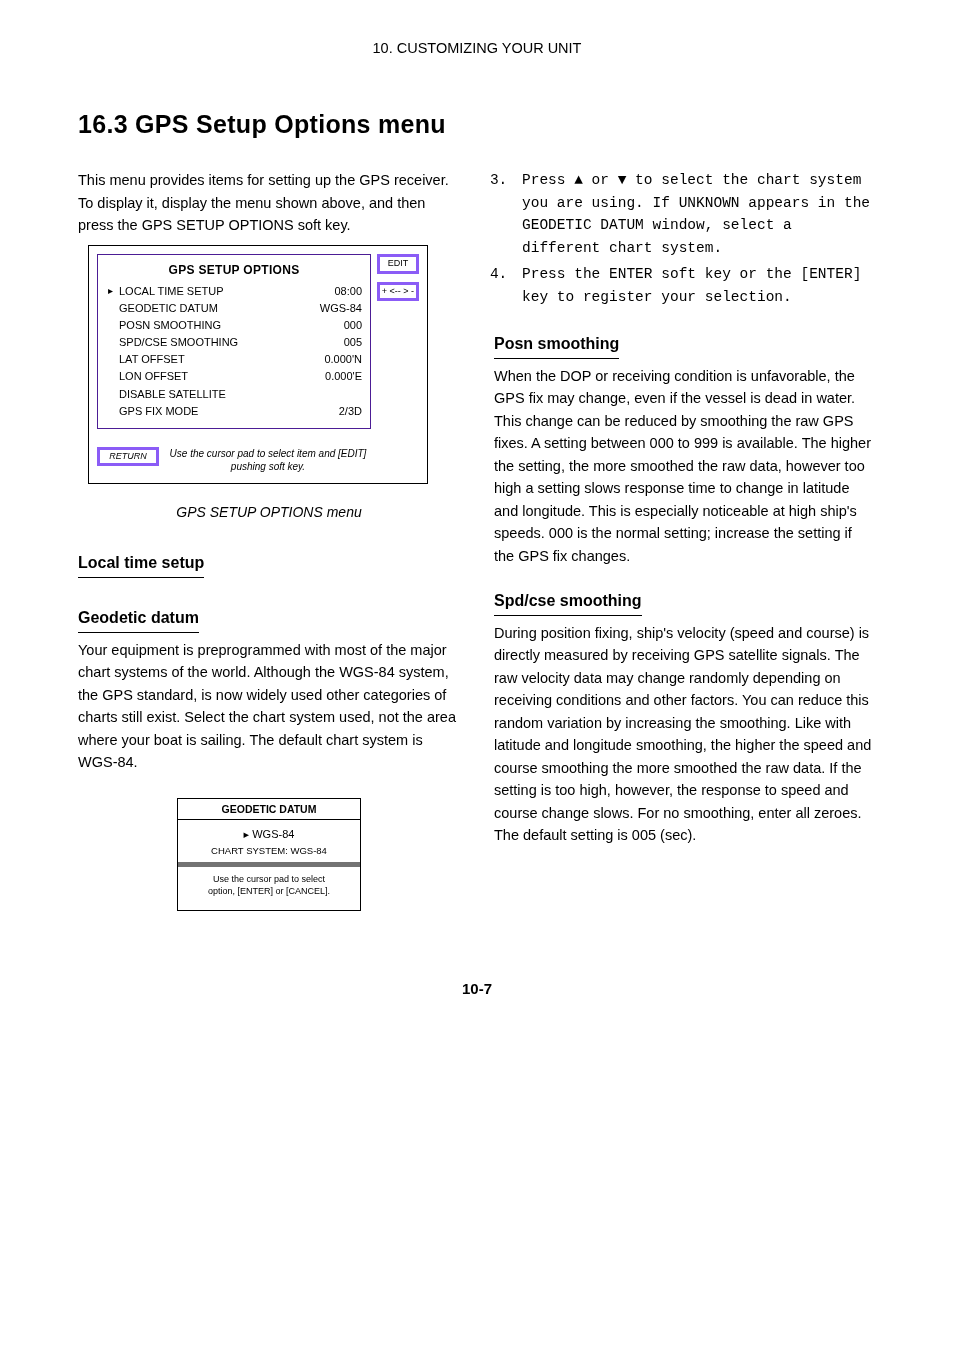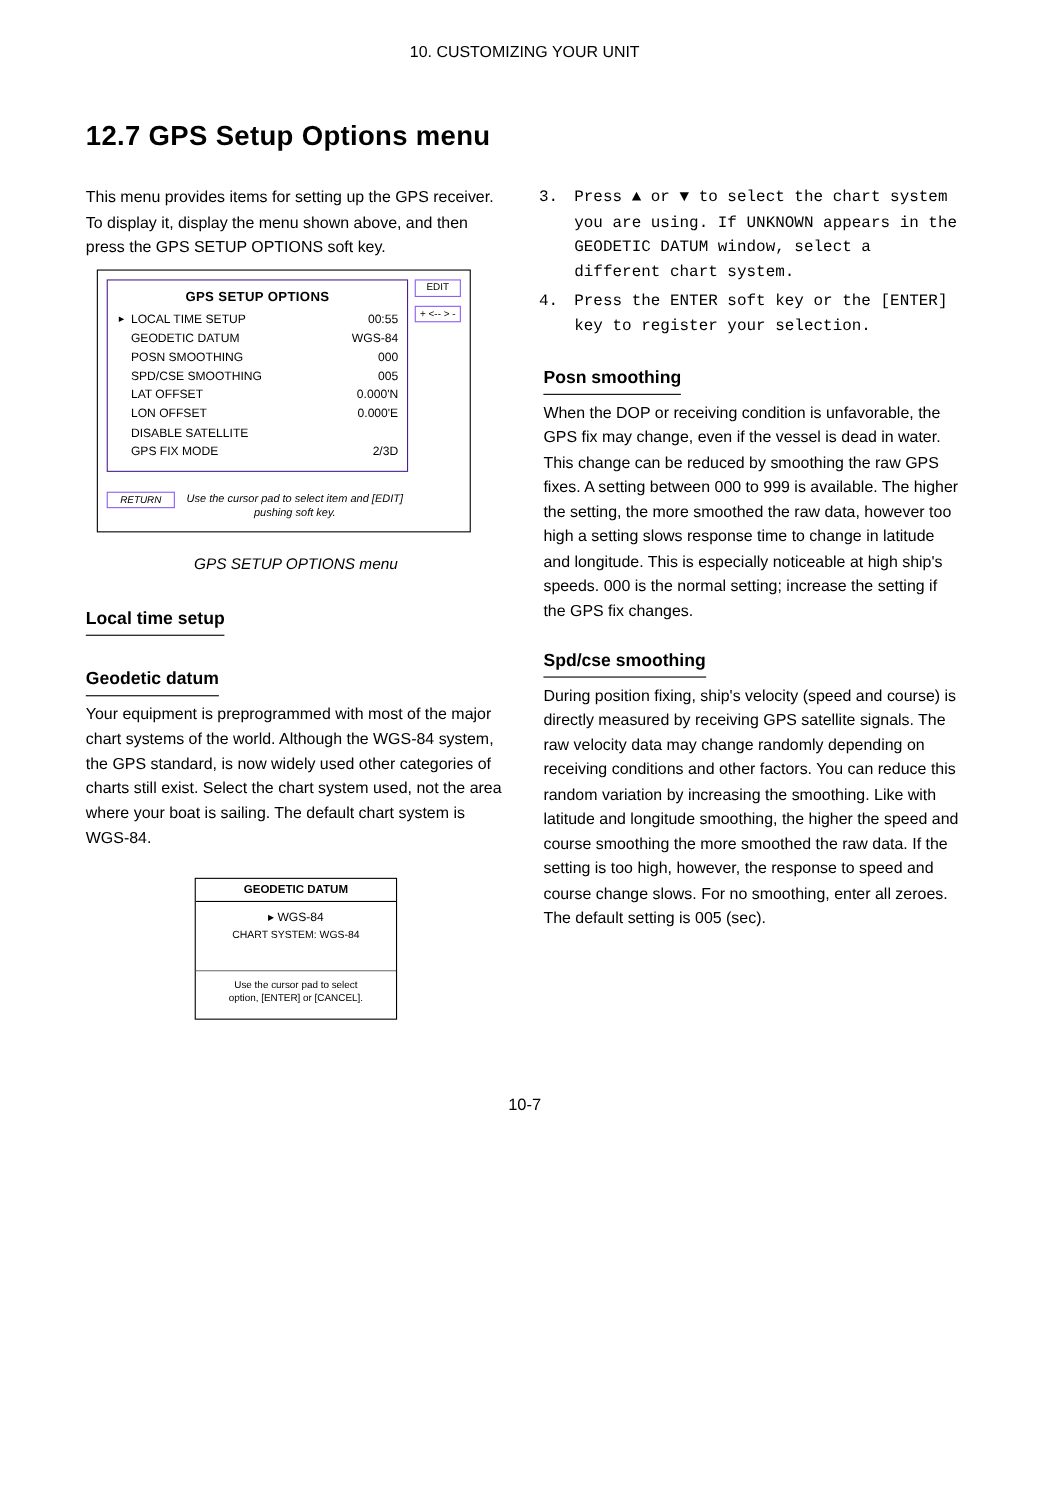--- a/index.html
+++ b/index.html
@@ -9,63 +9,63 @@
 .columns { display: flex; gap: 34px; margin-top: 25px; }
 .col { flex: 1; min-width: 0; }
 .para { margin-bottom: 6px; }
 .setup-box-outer { border: 1px solid #000; width: 340px; padding: 8px 8px 10px 8px; margin: 8px 0 18px 10px; }
 .inner-panel { border: 1px solid #4c1d95; padding: 6px 8px 8px 8px; margin-bottom: 12px; position: relative; }
 .panel-title { text-align: center; font-size: 12px; margin-bottom: 4px; font-weight: bold; letter-spacing: 0.3px; }
 .panel-row { display: flex; font-size: 11px; font-family: Arial, sans-serif; padding-left: 2px; }
 .panel-row .arrow { width: 11px; font-size: 10px; }
 .panel-row .label { flex: 1; }
 .panel-row .value { }
-.soft-key { border: 1px solid #8b5cf6; font-size: 9px; text-align: center; line-height: 1.1; padding: 2px 1px; background: #fff; }
+.soft-key { border: 3px solid #8b5cf6; font-size: 9px; text-align: center; line-height: 1.1; padding: 2px 1px; background: #fff; }
 .inner-wrap { display: flex; gap: 6px; }
 .inner-left { flex: 1; }
 .inner-right { width: 42px; display: flex; flex-direction: column; gap: 8px; }
 .bottom-row { display: flex; justify-content: flex-start; align-items: flex-start; margin-top: 6px; font-style: italic; }
 .bottom-row .soft-key { width: 62px; }
 .hint-text { font-size: 10px; text-align: center; flex: 1; padding: 0 6px; line-height: 1.3; }
 .caption { font-style: italic; text-align: center; font-size: 14px; margin-bottom: 28px; }
 .sub-heading { font-family: "Arial Black", Arial, sans-serif; font-size: 16px; font-weight: 900; border-bottom: 1px solid #000; display: inline-block; margin-bottom: 6px; padding-bottom: 1px; }
 .sub-block { margin-bottom: 22px; }
 ol.steps { list-style: decimal; margin-left: 22px; }
 ol.steps li { margin-bottom: 4px; padding-left: 6px; font-family: Liberation Mono, monospace; }
 .datum-window { border: 1px solid #000; width: 184px; margin: 8px auto 2px auto; }
 .datum-title { font-size: 10.5px; text-align: center; padding: 2px 0; border-bottom: 1px solid #000; font-weight: bold; }
-.datum-body { font-size: 9.5px; text-align: center; padding: 7px 4px 24px 4px; border-bottom: 1px solid #737373; line-height: 1.4; }
+.datum-body { font-size: 9.5px; text-align: center; padding: 7px 4px 4px 4px; border-bottom: 5px solid #737373; line-height: 1.4; }
 .datum-body .big { font-size: 11px; margin-bottom: 2px; }
 .datum-foot { font-size: 9px; text-align: center; padding: 6px 4px 12px 4px; line-height: 1.4; }
-.page-num { text-align: center; font-weight: normal; margin-top: 44px; font-size: 15px; }
+.page-num { text-align: center; font-weight: bold; margin-top: 44px; font-size: 15px; }
 </style>
 </head>
 <body>
 
 <div class="page-header">10. CUSTOMIZING YOUR UNIT</div>
 
 <div class="section-title">
-  <span>12.7</span>
+  <span>16.3</span>
   <span>GPS Setup Options menu</span>
 </div>
 
 <div class="columns">
 
   <div class="col">
     <p class="para">This menu provides items for setting up the GPS receiver. To display it, display the menu shown above, and then press the GPS SETUP OPTIONS soft key.</p>
 
     <div class="setup-box-outer">
       <div class="inner-wrap">
         <div class="inner-left">
           <div class="inner-panel">
             <div class="panel-title">GPS SETUP OPTIONS</div>
             <div class="panel-row">
                 <span class="arrow">▸</span>
                 <span class="label">LOCAL TIME SETUP</span>
-                <span class="value">00:55</span>
+                <span class="value">08:00</span>
               </div>
             <div class="panel-row">
                 <span class="arrow"></span>
                 <span class="label">GEODETIC DATUM</span>
                 <span class="value">WGS-84</span>
               </div>
             <div class="panel-row">
                 <span class="arrow"></span>
                 <span class="label">POSN SMOOTHING</span>
                 <span class="value">000</span>

